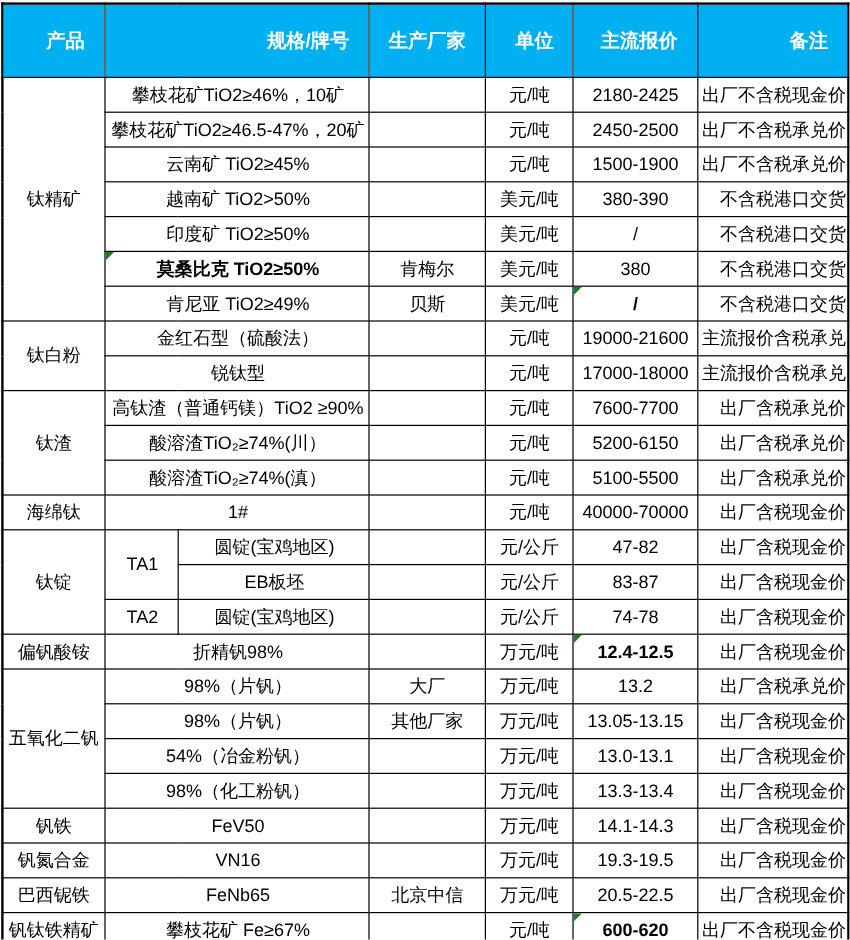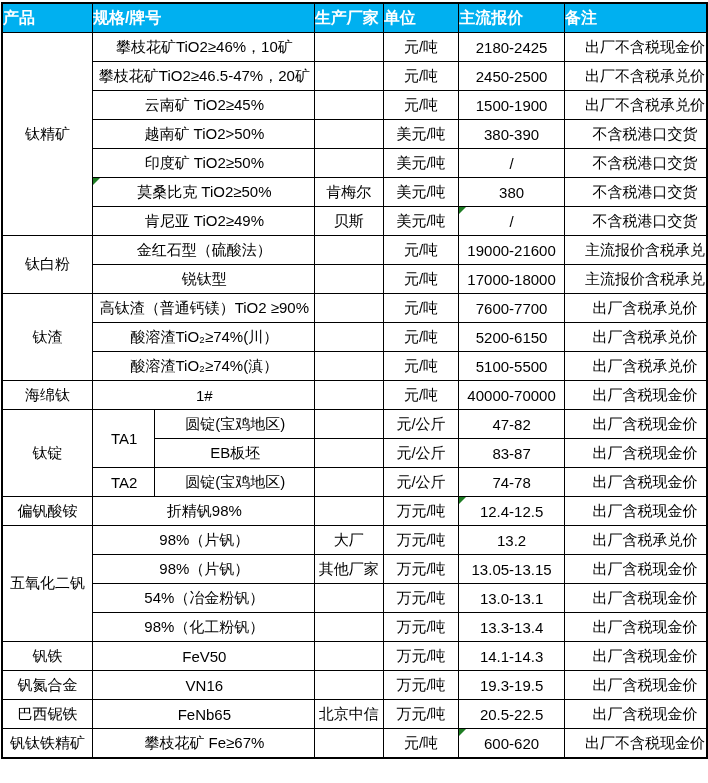--- a/index.html
+++ b/index.html
@@ -19,28 +19,28 @@
     margin:2px 0 0 1px;
     border:2px solid var(--border);
   }
   th,td{
     border:1px solid var(--border);
     overflow:hidden;white-space:nowrap;
     vertical-align:middle;
   }
   th{
     background:var(--header-bg);color:var(--header-fg);
-    font-size:16px;font-weight:bold;height:28px;text-align:left;
-    padding:0;
+    font-size:16px;font-weight:bold;height:28px;text-align:right;
+    padding:16px;
   }
   td{height:28px;font-size:15px;padding:0;}
   td.c{text-align:center;}
   td.l{text-align:center;padding-left:4px;padding-right:2px;}
-  td.note{text-align:center;padding-left:20px;padding-right:1px;}
-  td.flagged{position:relative;}
+  td.note{text-align:right;padding-left:3px;padding-right:1px;}
+  td.flagged{position:relative;font-weight:bold;}
   .corner-flag{
     position:absolute;top:0;left:0;width:0;height:0;
     border-top:7px solid var(--flag);
     border-right:7px solid transparent;
   }
 </style>
 </head>
 <body>
 
 <div>

